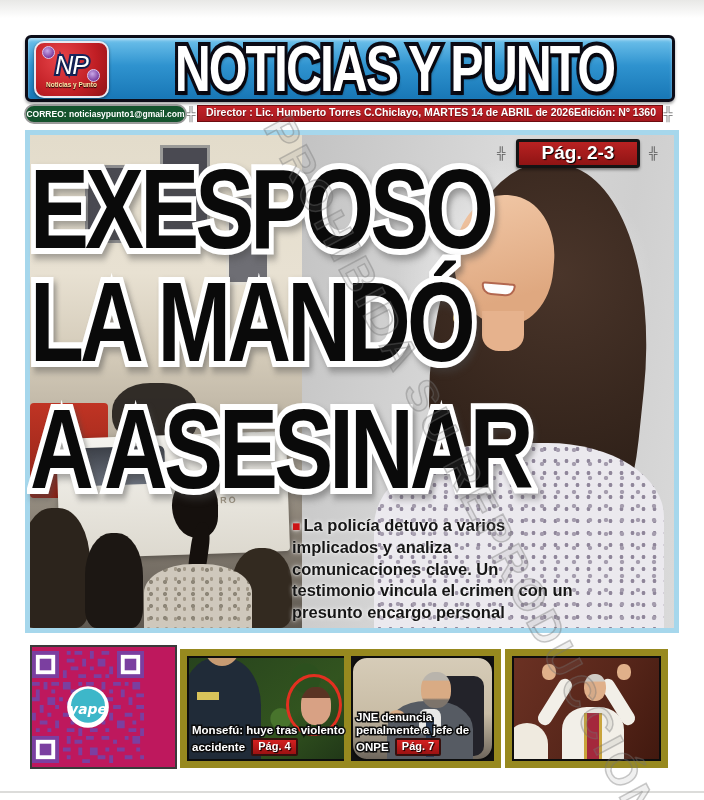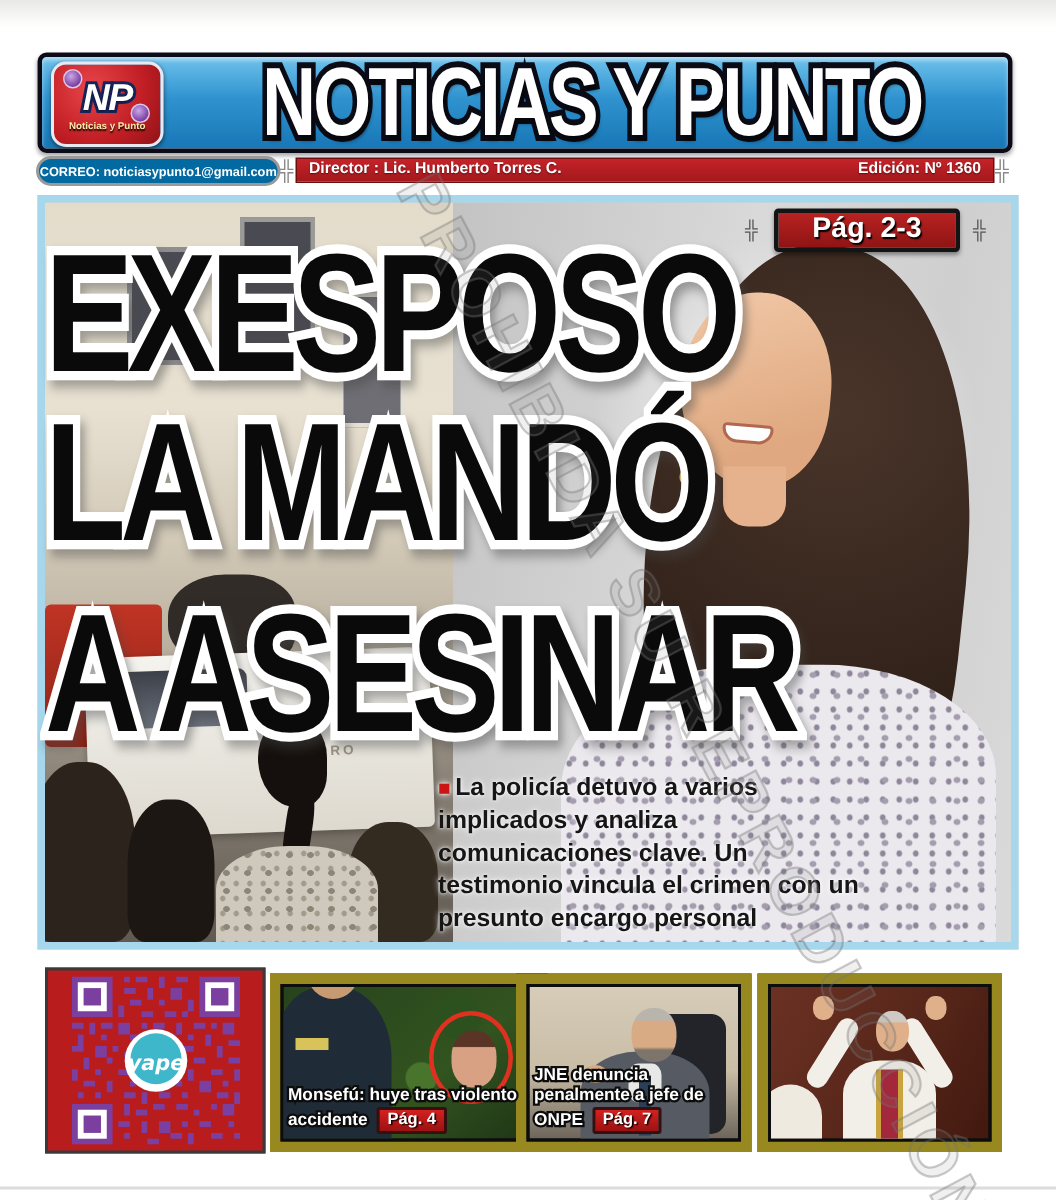--- a/index.html
+++ b/index.html
@@ -11,39 +11,39 @@
 
   
   .header-bar { position:absolute; left:25px; top:35px; width:650px; height:67px;
     background:linear-gradient(180deg,#6fc2ec 0%, #2f93cf 45%, #1877b6 100%);
     border:3px solid #0c0c18; border-radius:6px;
     box-shadow:0 2px 3px rgba(0,0,0,.35), inset 0 2px 3px rgba(255,255,255,.5); }
   .np-logo { position:absolute; left:34px; top:41px; width:75px; height:57px;
     background:radial-gradient(circle at 35% 30%, #e8454a, #c01e24 60%, #8f1317);
     border:2px solid #e8e8f0; border-radius:10px; z-index:3;
     box-shadow:0 1px 3px rgba(0,0,0,.5); text-align:center; }
-  .np-letters { display:inline-block; margin-top:8px; font-size:25px; font-weight:bold; font-style:italic;
+  .np-letters { display:inline-block; margin-top:8px; font-size:25px; font-weight:normal; font-style:italic;
     color:#ffffff; -webkit-text-stroke:4px #17265e; paint-order:stroke fill; letter-spacing:-1px;
     text-shadow:0 1px 2px rgba(0,0,0,.5); }
   .np-sub { display:block; margin-top:1px; font-size:6.5px; font-weight:bold; color:#ffe9a8;
     text-shadow:0 1px 1px #000; white-space:nowrap; }
   .antenna { position:absolute; width:13px; height:13px; border-radius:50%;
     background:radial-gradient(circle at 40% 35%, #c9a8e8, #7b3fa0 70%, #4c2364);
     border:1px solid #d8c8ee; }
   .antenna.a1 { left:6px; top:3px; }
   .antenna.a2 { right:7px; top:26px; }
   .masthead-title { position:absolute; left:116px; top:38px; width:556px; height:62px;
     display:flex; align-items:center; justify-content:center; z-index:2; }
   .masthead-title span { display:inline-block; font-size:49px; font-weight:bold; letter-spacing:-2px;
     color:#ffffff; -webkit-text-stroke:6px #0b0b16; paint-order:stroke fill; white-space:nowrap;
     transform:scale(1.02,1.32); transform-origin:center; text-shadow:2px 3px 2px rgba(0,0,0,.4); }
 
   
   .email-pill { position:absolute; left:24px; top:104px; width:163px; height:20px;
-    background:#0369a1; border:2px solid #9a9a9a; border-radius:11px; z-index:2;
+    background:#14532d; border:2px solid #9a9a9a; border-radius:11px; z-index:2;
     display:flex; align-items:center; justify-content:center;
     font-size:8.5px; font-weight:bold; color:#ffffff; white-space:nowrap; }
   .ornament { position:absolute; top:103px; width:10px; height:22px; color:#8a8a8a;
     font-size:13px; line-height:22px; text-align:center; }
   .orn1 { left:186px; } .orn2 { left:663px; }
   .red-bar { position:absolute; left:197px; top:105px; width:466px; height:17px;
     background:linear-gradient(#c42329,#a4181d); border:1px solid #6d0d10;
     display:flex; align-items:flex-start; justify-content:space-between; padding:0 8px; }
   .red-bar span { font-size:10.5px; font-weight:bold; color:#ffffff; white-space:nowrap;
     text-shadow:0 1px 1px rgba(0,0,0,.5); }
@@ -134,42 +134,42 @@
   .deck .bullet { color:#cc1414; font-size:14px; margin-right:3px; }
 
   
   .watermark { position:absolute; left:298px; top:108px; z-index:9; pointer-events:none;
     transform:rotate(62deg); transform-origin:left top; white-space:nowrap;
     font-size:44px; font-weight:bold; letter-spacing:4px;
     color:rgba(130,130,130,.12); -webkit-text-stroke:1.5px rgba(115,115,115,.38); }
 
   
   .qr-box { position:absolute; left:30px; top:645px; width:147px; height:124px;
-    background:#b91c1c; border:2px solid #3a3a3a; display:flex; align-items:center; justify-content:center; }
+    background:#be185d; border:2px solid #3a3a3a; display:flex; align-items:center; }
   .teaser { position:absolute; top:649px; height:119px; border:7px solid #97891f; background:#111; }
   .t1 { left:180px; width:185px; } .t2 { left:344px; width:157px; } .t3 { left:505px; width:163px; }
   .teaser .photo { position:absolute; inset:0; border:2px solid #0d0d0d; overflow:hidden; }
 
   
   .t1 .photo { background:radial-gradient(circle at 20% 30%, #3d6626 8%, transparent 9%),
       radial-gradient(circle at 70% 20%, #2c501e 10%, transparent 11%),
       radial-gradient(circle at 55% 60%, #48742c 9%, transparent 10%),
       linear-gradient(140deg,#27431d,#32541f 60%,#1f3517); }
   .officer { position:absolute; left:-6px; bottom:-4px; width:78px; height:105px;
     background:#202b38; border-radius:40% 45% 0 0; }
   .officer-head { position:absolute; left:22px; top:-26px; width:34px; height:34px;
     background:#c79b72; border-radius:50%; }
   .officer-badge { position:absolute; left:14px; top:34px; width:22px; height:8px; background:#d8c35a; }
   .circled-head { position:absolute; right:14px; top:16px; width:56px; height:62px;
     border:3px solid #e23020; border-radius:50%; }
   .circled-head .whead { position:absolute; left:12px; top:10px; width:30px; height:38px;
     background:linear-gradient(#5a3424 28%, #d8a184 30%); border-radius:45%; }
 
   
-  .t2 .photo { background:linear-gradient(180deg,#d6ccb8 0%,#c9bda6 55%,#6e665c 100%); }
+  .t2 .photo { background:linear-gradient(180deg,#d6ccb8 0%,#c9bda6 55%,#6e665c 100%);border-radius:16px; }
   .chair { position:absolute; right:8px; top:18px; width:52px; height:80px; background:#23232a; border-radius:10px; }
   .suit { position:absolute; left:34px; bottom:-4px; width:86px; height:62px;
     background:#565b63; border-radius:45% 45% 0 0; }
   .suit .tie { position:absolute; left:39px; top:16px; width:8px; height:40px; background:#2d3e57; }
   .suit .shirt { position:absolute; left:32px; top:8px; width:22px; height:26px; background:#e8e8e6; border-radius:30%; }
   .man-head { position:absolute; left:68px; top:14px; width:30px; height:36px;
     background:linear-gradient(#b9b4ac 22%, #d9ab84 26% 72%, #7d746b 78%); border-radius:46%; }
   .hand { position:absolute; left:36px; top:52px; width:16px; height:12px; background:#d9ab84; border-radius:50%; }
 
   
@@ -213,20 +213,21 @@
     <span class="np-sub">Noticias y Punto</span>
   </div>
   <div class="masthead-title">
     <span>NOTICIAS Y PUNTO</span>
   </div>
 
   <div class="email-pill">CORREO: noticiasypunto1@gmail.com</div>
   <div class="ornament orn1">╬</div>
   <div class="red-bar">
     <span>Director : Lic. Humberto Torres C.</span>
+    <span>Chiclayo, MARTES 14 de ABRIL de 2026</span>
     <span>Edición: Nº 1360</span>
   </div>
   <div class="ornament orn2">╬</div>
 
   <div class="main-area">
     <div class="photo-left">
       <div class="bldg-window w1"></div>
       <div class="bldg-window w2"></div>
       <div class="orange-bldg">
         <div class="bldg-window"></div>

